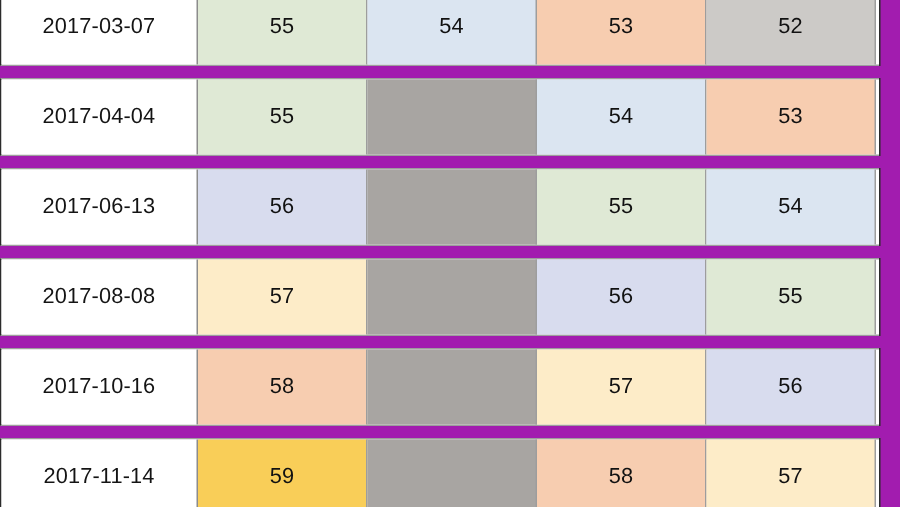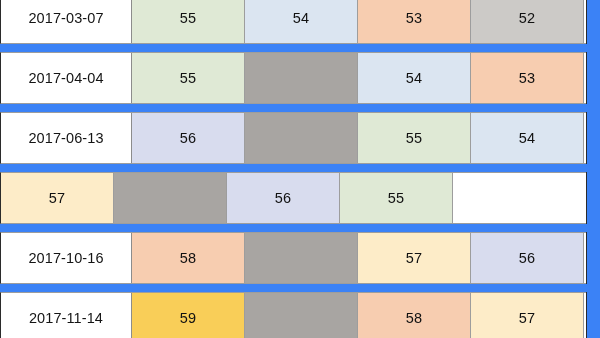--- a/index.html
+++ b/index.html
@@ -14,21 +14,21 @@
     overflow: hidden;
     font-family: "Liberation Sans", sans-serif;
     -webkit-font-smoothing: antialiased;
   }
 
   #table-viewport {
     position: relative;
     width: 600px;
     height: 338px;
     overflow: hidden;
-    background: #3b82f6;
+    background: #a21caf;
   }
 
   
   #table-scroller {
     position: absolute;
     left: 0;
     top: -8px;
     width: 600px;
   }
 
@@ -105,20 +105,21 @@
         <div class="cell value c5" style="background: rgb(247, 205, 176);">53</div>
       </div>
       <div class="data-row">
         <div class="cell label">2017-06-13</div>
         <div class="cell value c2" style="background: rgb(216, 220, 238);">56</div>
         <div class="cell value c3" style="background: rgb(168, 165, 162);"></div>
         <div class="cell value c4" style="background: rgb(223, 233, 213);">55</div>
         <div class="cell value c5" style="background: rgb(219, 229, 241);">54</div>
       </div>
       <div class="data-row">
+        <div class="cell label">2017-08-08</div>
         <div class="cell value c2" style="background: rgb(253, 236, 200);">57</div>
         <div class="cell value c3" style="background: rgb(168, 165, 162);"></div>
         <div class="cell value c4" style="background: rgb(216, 220, 238);">56</div>
         <div class="cell value c5" style="background: rgb(223, 233, 213);">55</div>
       </div>
       <div class="data-row">
         <div class="cell label">2017-10-16</div>
         <div class="cell value c2" style="background: rgb(247, 205, 176);">58</div>
         <div class="cell value c3" style="background: rgb(168, 165, 162);"></div>
         <div class="cell value c4" style="background: rgb(253, 236, 200);">57</div>

